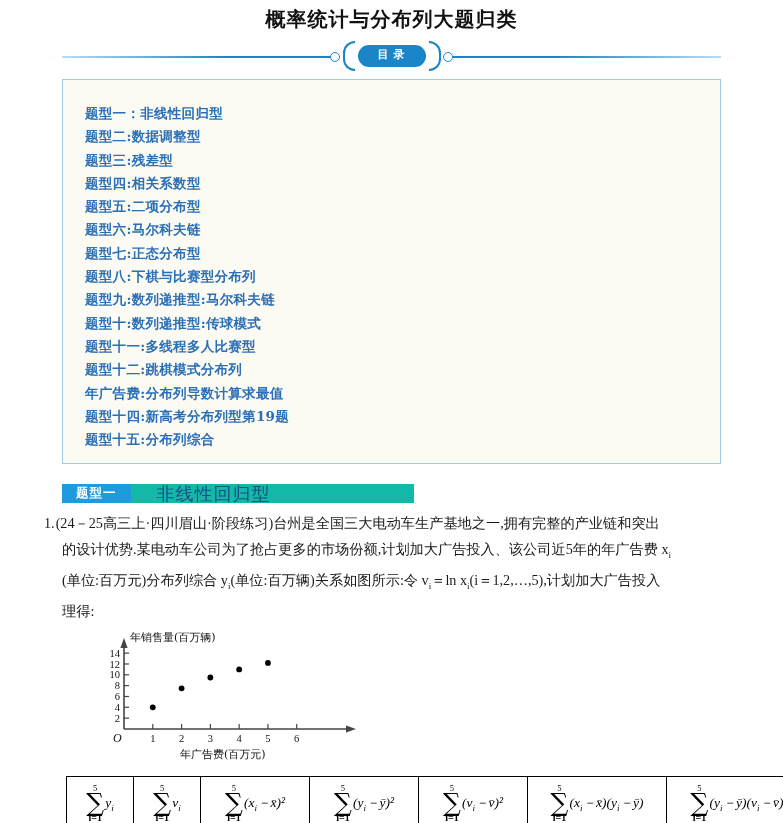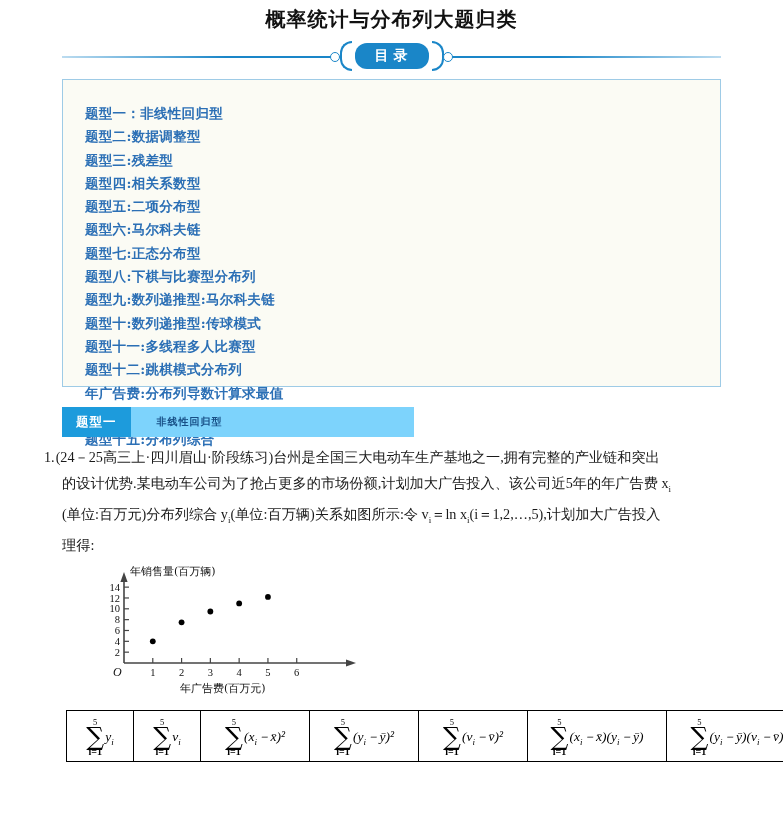--- a/index.html
+++ b/index.html
@@ -62,71 +62,71 @@
   .paren{
     width:10px;height:26px;
     border:2.4px solid #1a86c8;
     border-radius:50%/50%;
   }
   .paren.l{border-right:none;border-radius:14px 0 0 14px;}
   .paren.r{border-left:none;border-radius:0 14px 14px 0;}
   .badge{
     background:#1a86c8;
     color:#fff;
-    font-size:14px;
+    font-size:11px;
     font-weight:700;
     letter-spacing:5px;
     padding:3px 16px 4px 20px;
     border-radius:12px;
     font-family:"DejaVu Serif","Liberation Serif",serif;
     line-height:1.3;
   }
 
   
   .toc-box{
     margin:6px 62px 0 62px;
     border:1.3px solid #9ecbe6;
     background:#fbfbf4;
-    height:308px;
+    height:385px;
     box-sizing:border-box;
     padding:22px 0 0 22px;
   }
   .toc-item{
     color:#2b6fb5;
     font-size:13.5px;
     font-weight:700;
     line-height:23.3px;
     letter-spacing:0.3px;
     white-space:nowrap;
     font-family:"DejaVu Serif","Liberation Serif",serif;
   }
 
   
   .sec-header{
     margin:20px 0 0 62px;
     display:flex;
     align-items:stretch;
     width:352px;
-    height:30px;
+    height:19px;
   }
   .sec-tag{
     background:#1d9bdc;
     color:#ffffff;
     font-size:12.5px;
     font-weight:700;
     letter-spacing:1px;
     padding:0 14px;
     display:flex;align-items:center;
     font-family:"DejaVu Serif","Liberation Serif",serif;
   }
   .sec-name{
-    background:#7dd3fc;
+    background:#14b8a6;
     color:#174f86;
-    font-size:10px;
-    font-weight:700;
+    font-size:18px;
+    font-weight:400;
     letter-spacing:1px;
     padding:0 14px 0 26px;
     flex:1;
     display:flex;align-items:center;
     font-family:"DejaVu Serif","Liberation Serif",serif;
   }
 
   
   .prob{
     margin:8px 22px 0 44px;

